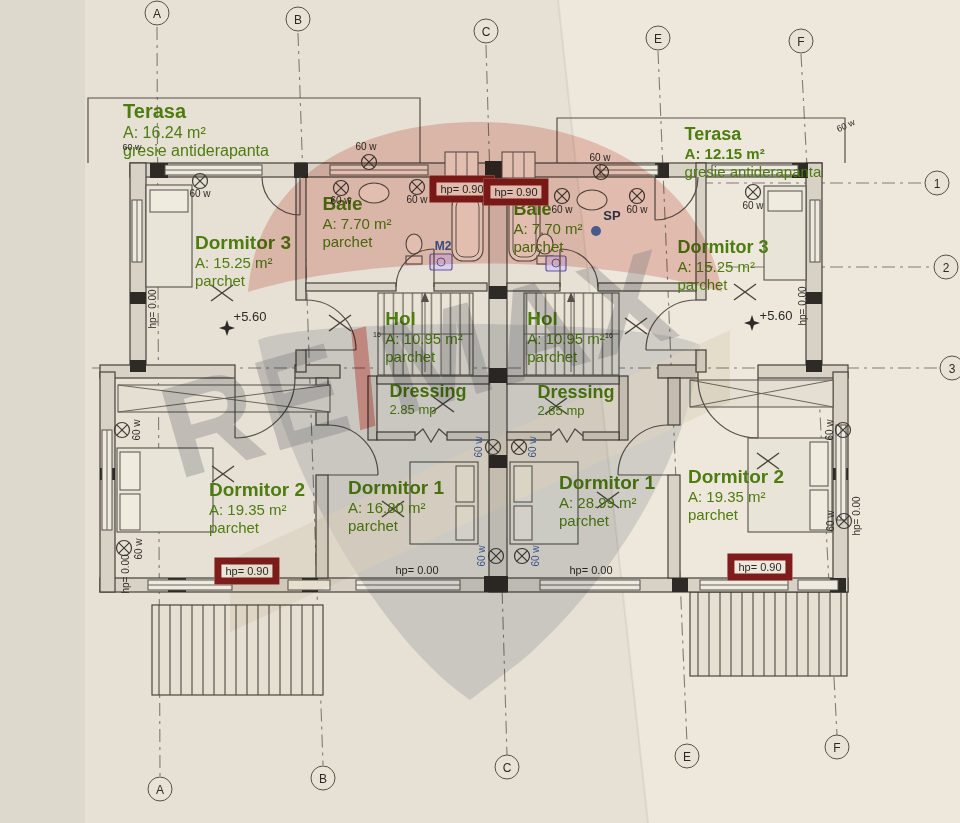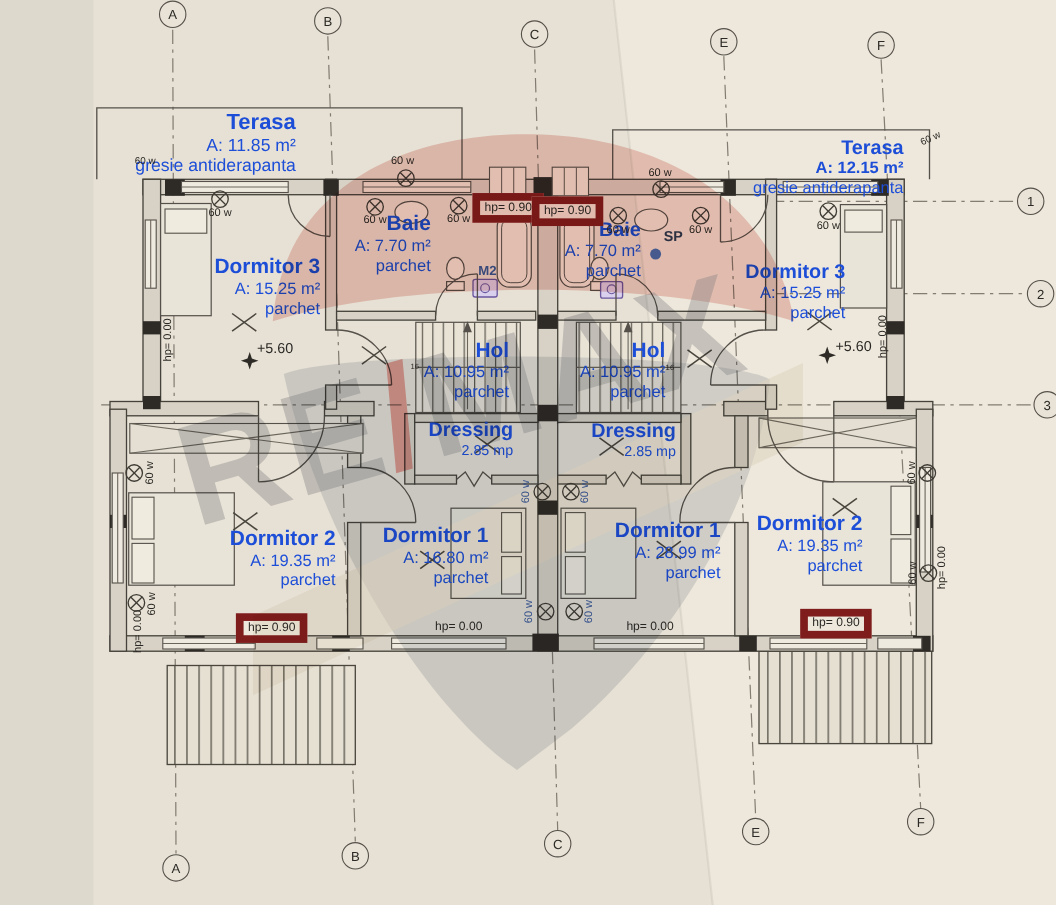--- a/index.html
+++ b/index.html
@@ -19,22 +19,22 @@
   .fix{fill:#efeade;stroke:#55514a;stroke-width:1.1;}
   .pur{fill:#d8d0ec;stroke:#6a569e;stroke-width:1.2;}
   .fan{stroke:#3f3c35;fill:none;stroke-width:1.2;}
   .xm{stroke:#4a463e;fill:none;stroke-width:1.4;}
   .labels{position:absolute;left:0;top:0;width:100%;height:100%;pointer-events:none;}
   .lb{position:absolute;transform:translate(-50%,-50%);white-space:nowrap;
       color:#2b2925;font-size:11px;line-height:1;}
   .lb.v{transform:translate(-50%,-50%) rotate(-90deg);}
   .lb.box{border:7px solid #7f1d1d;background:#eee8dc;padding:1px 4px;}
   .lb.blue{color:#3b5a9a;font-weight:700;}
-  .room{position:absolute;transform:translate(-50%,-50%);text-align:right;
-        color:#1d4ed8;line-height:1.18;}
+  .room{position:absolute;transform:translate(-50%,-50%);text-align:left;
+        color:#4d7c0f;line-height:1.18;}
   .room .nm{font-weight:700;display:block;}
   .room .ar,.room .fin{display:block;}
   .axis{position:absolute;width:23px;height:23px;border:1.3px solid #55514a;
         border-radius:50%;background:#e9e3d7;transform:translate(-50%,-50%);
         display:flex;align-items:center;justify-content:center;
         font-size:12px;color:#2b2925;}
   #wm{position:absolute;left:0;top:0;width:100%;height:100%;pointer-events:none;
       mix-blend-mode:multiply;}
   #wm .remax{position:absolute;left:118px;top:288px;width:600px;text-align:center;
       transform:rotate(-16deg);font-weight:700;font-size:132px;letter-spacing:2px;
@@ -329,21 +329,21 @@
     </g>
 
     <use href="#star" x="227" y="328"></use>
     <use href="#star" x="752" y="323"></use>
   </svg>
 
   <div class="labels">
 
     <div class="room" style="left:196px;top:131px;">
       <span class="nm" style="font-size:20px;">Terasa</span>
-      <span class="ar" style="font-size:16px;">A: 11.85 m²</span>
+      <span class="ar" style="font-size:16px;">A: 16.24 m²</span>
       <span class="fin" style="font-size:16px;">gresie antiderapanta</span>
     </div>
     <div class="room" style="left:243px;top:261px;">
       <span class="nm" style="font-size:19px;">Dormitor 3</span>
       <span class="ar" style="font-size:15px;">A: 15.25 m²</span>
       <span class="fin" style="font-size:15px;">parchet</span>
     </div>
     <div class="room" style="left:357px;top:222px;">
       <span class="nm" style="font-size:19px;">Baie</span>
       <span class="ar" style="font-size:15px;">A: 7.70 m²</span>

